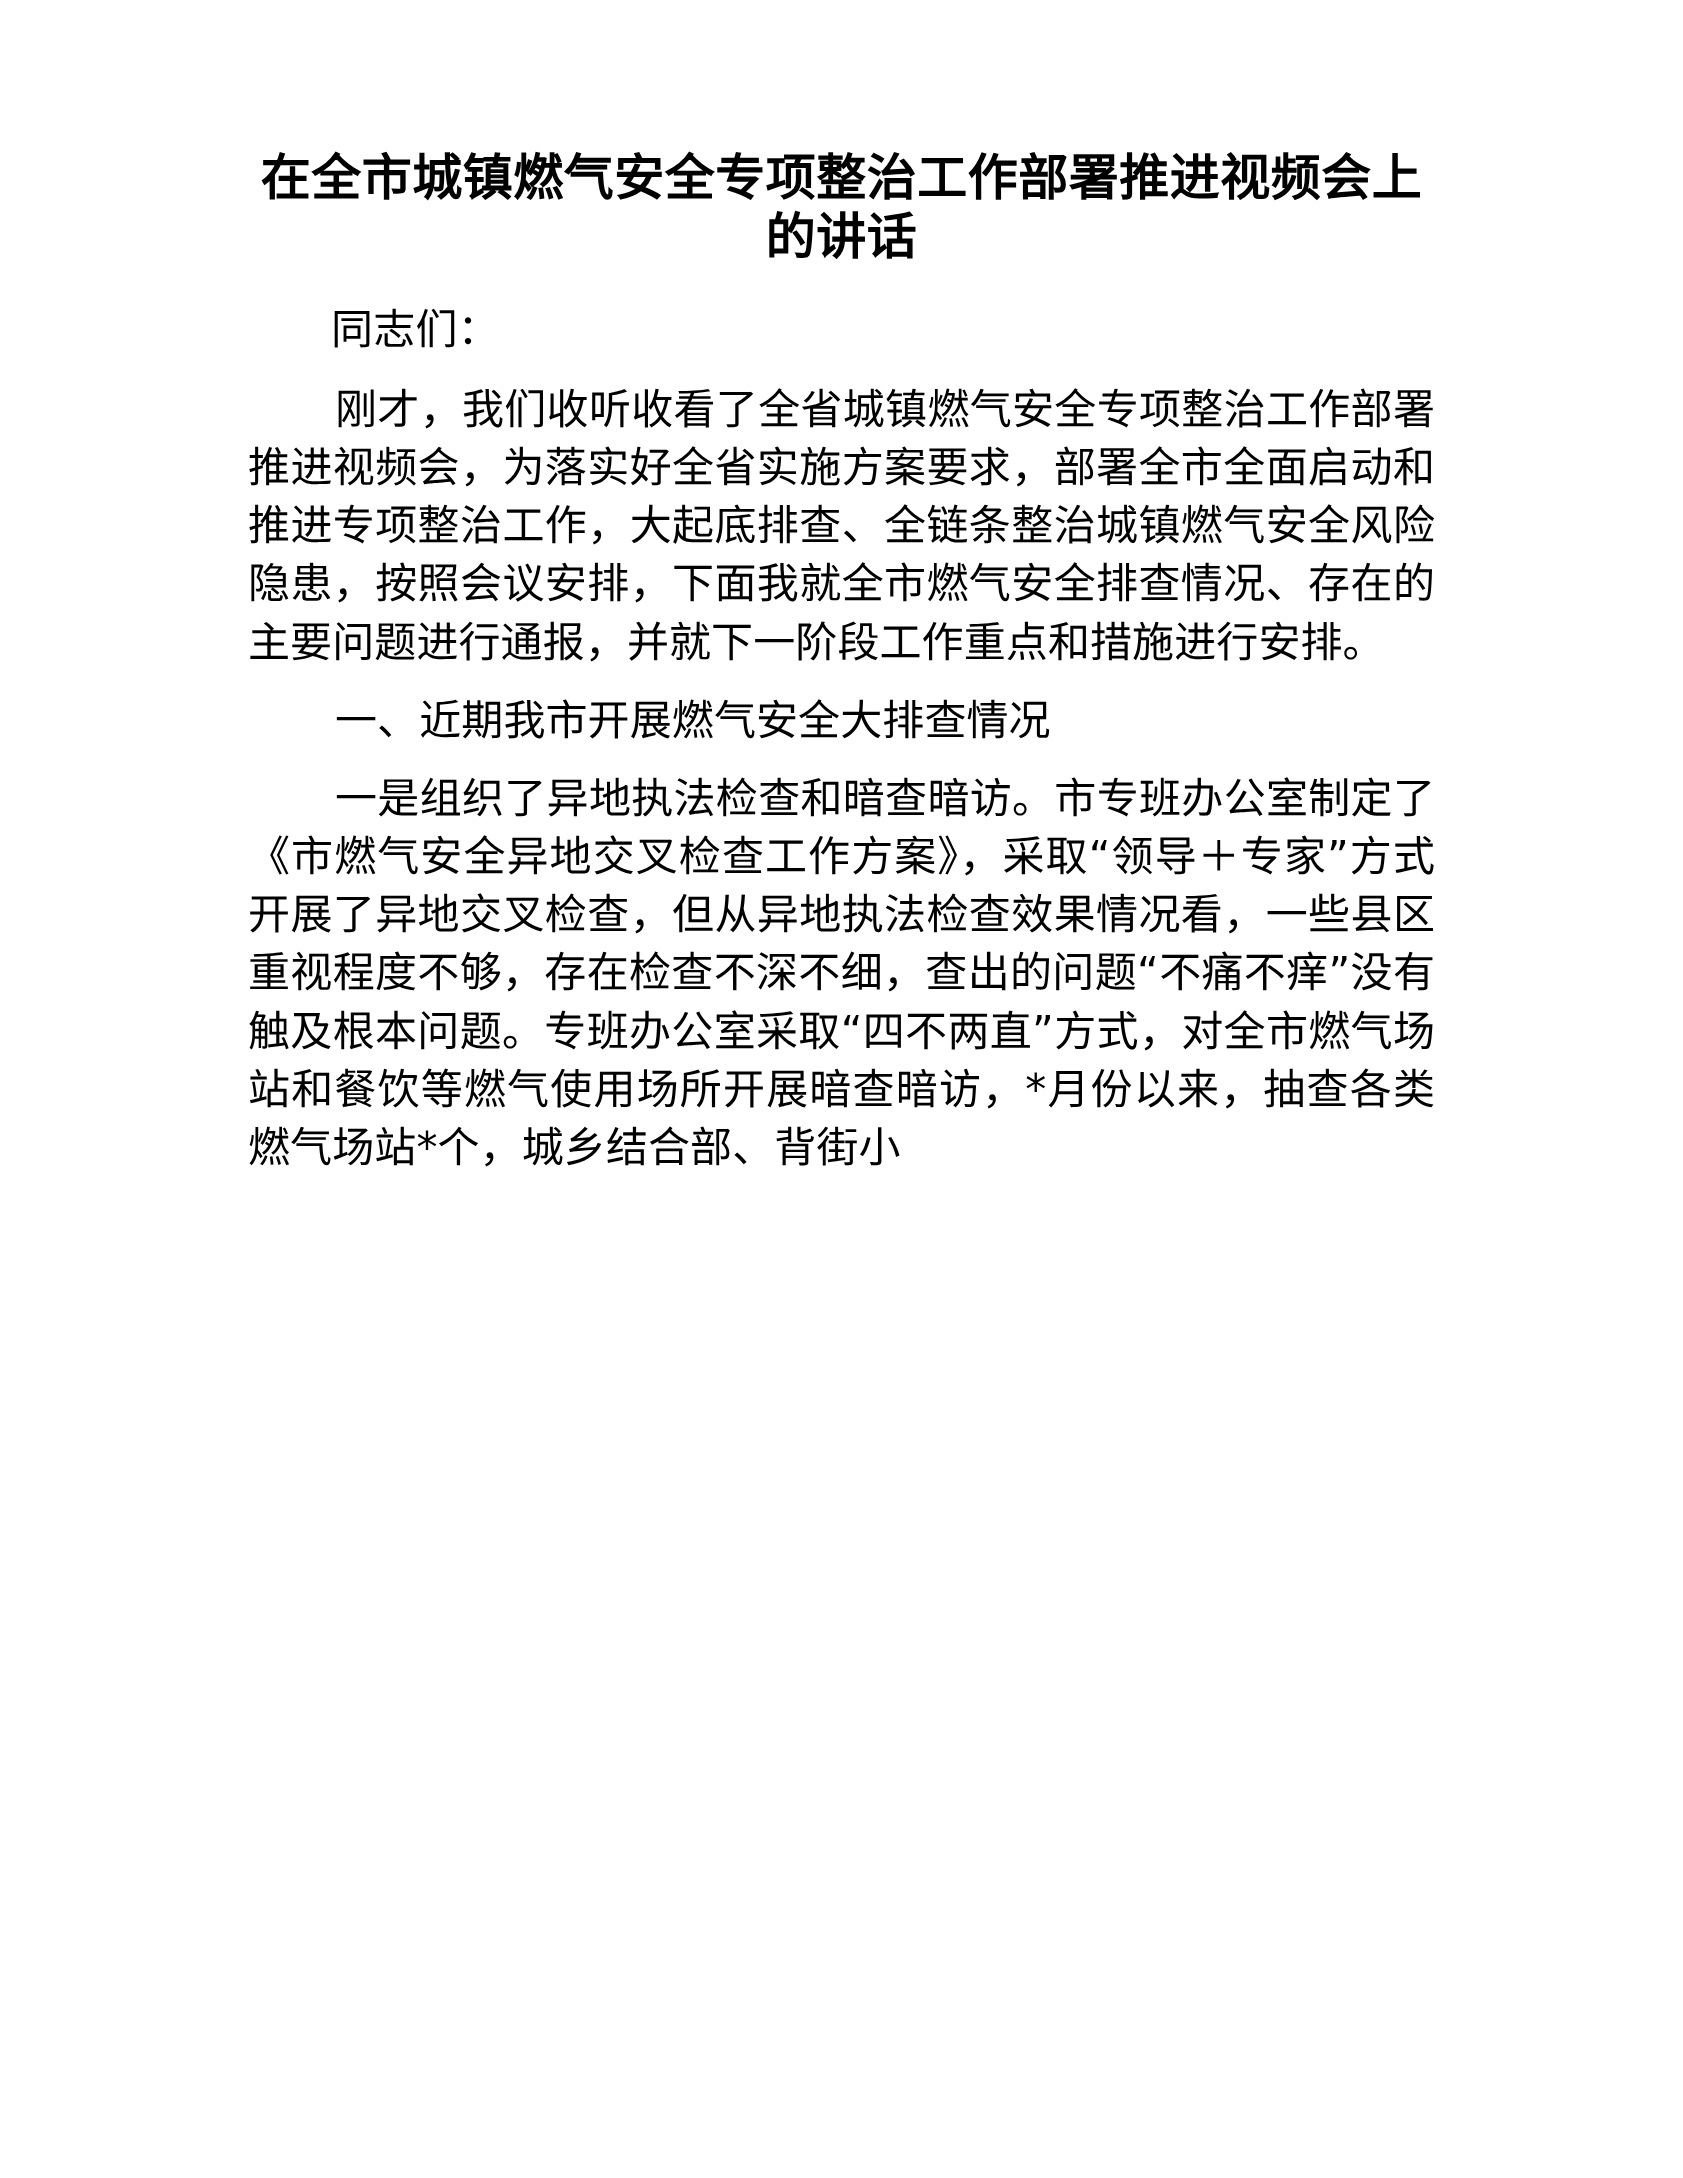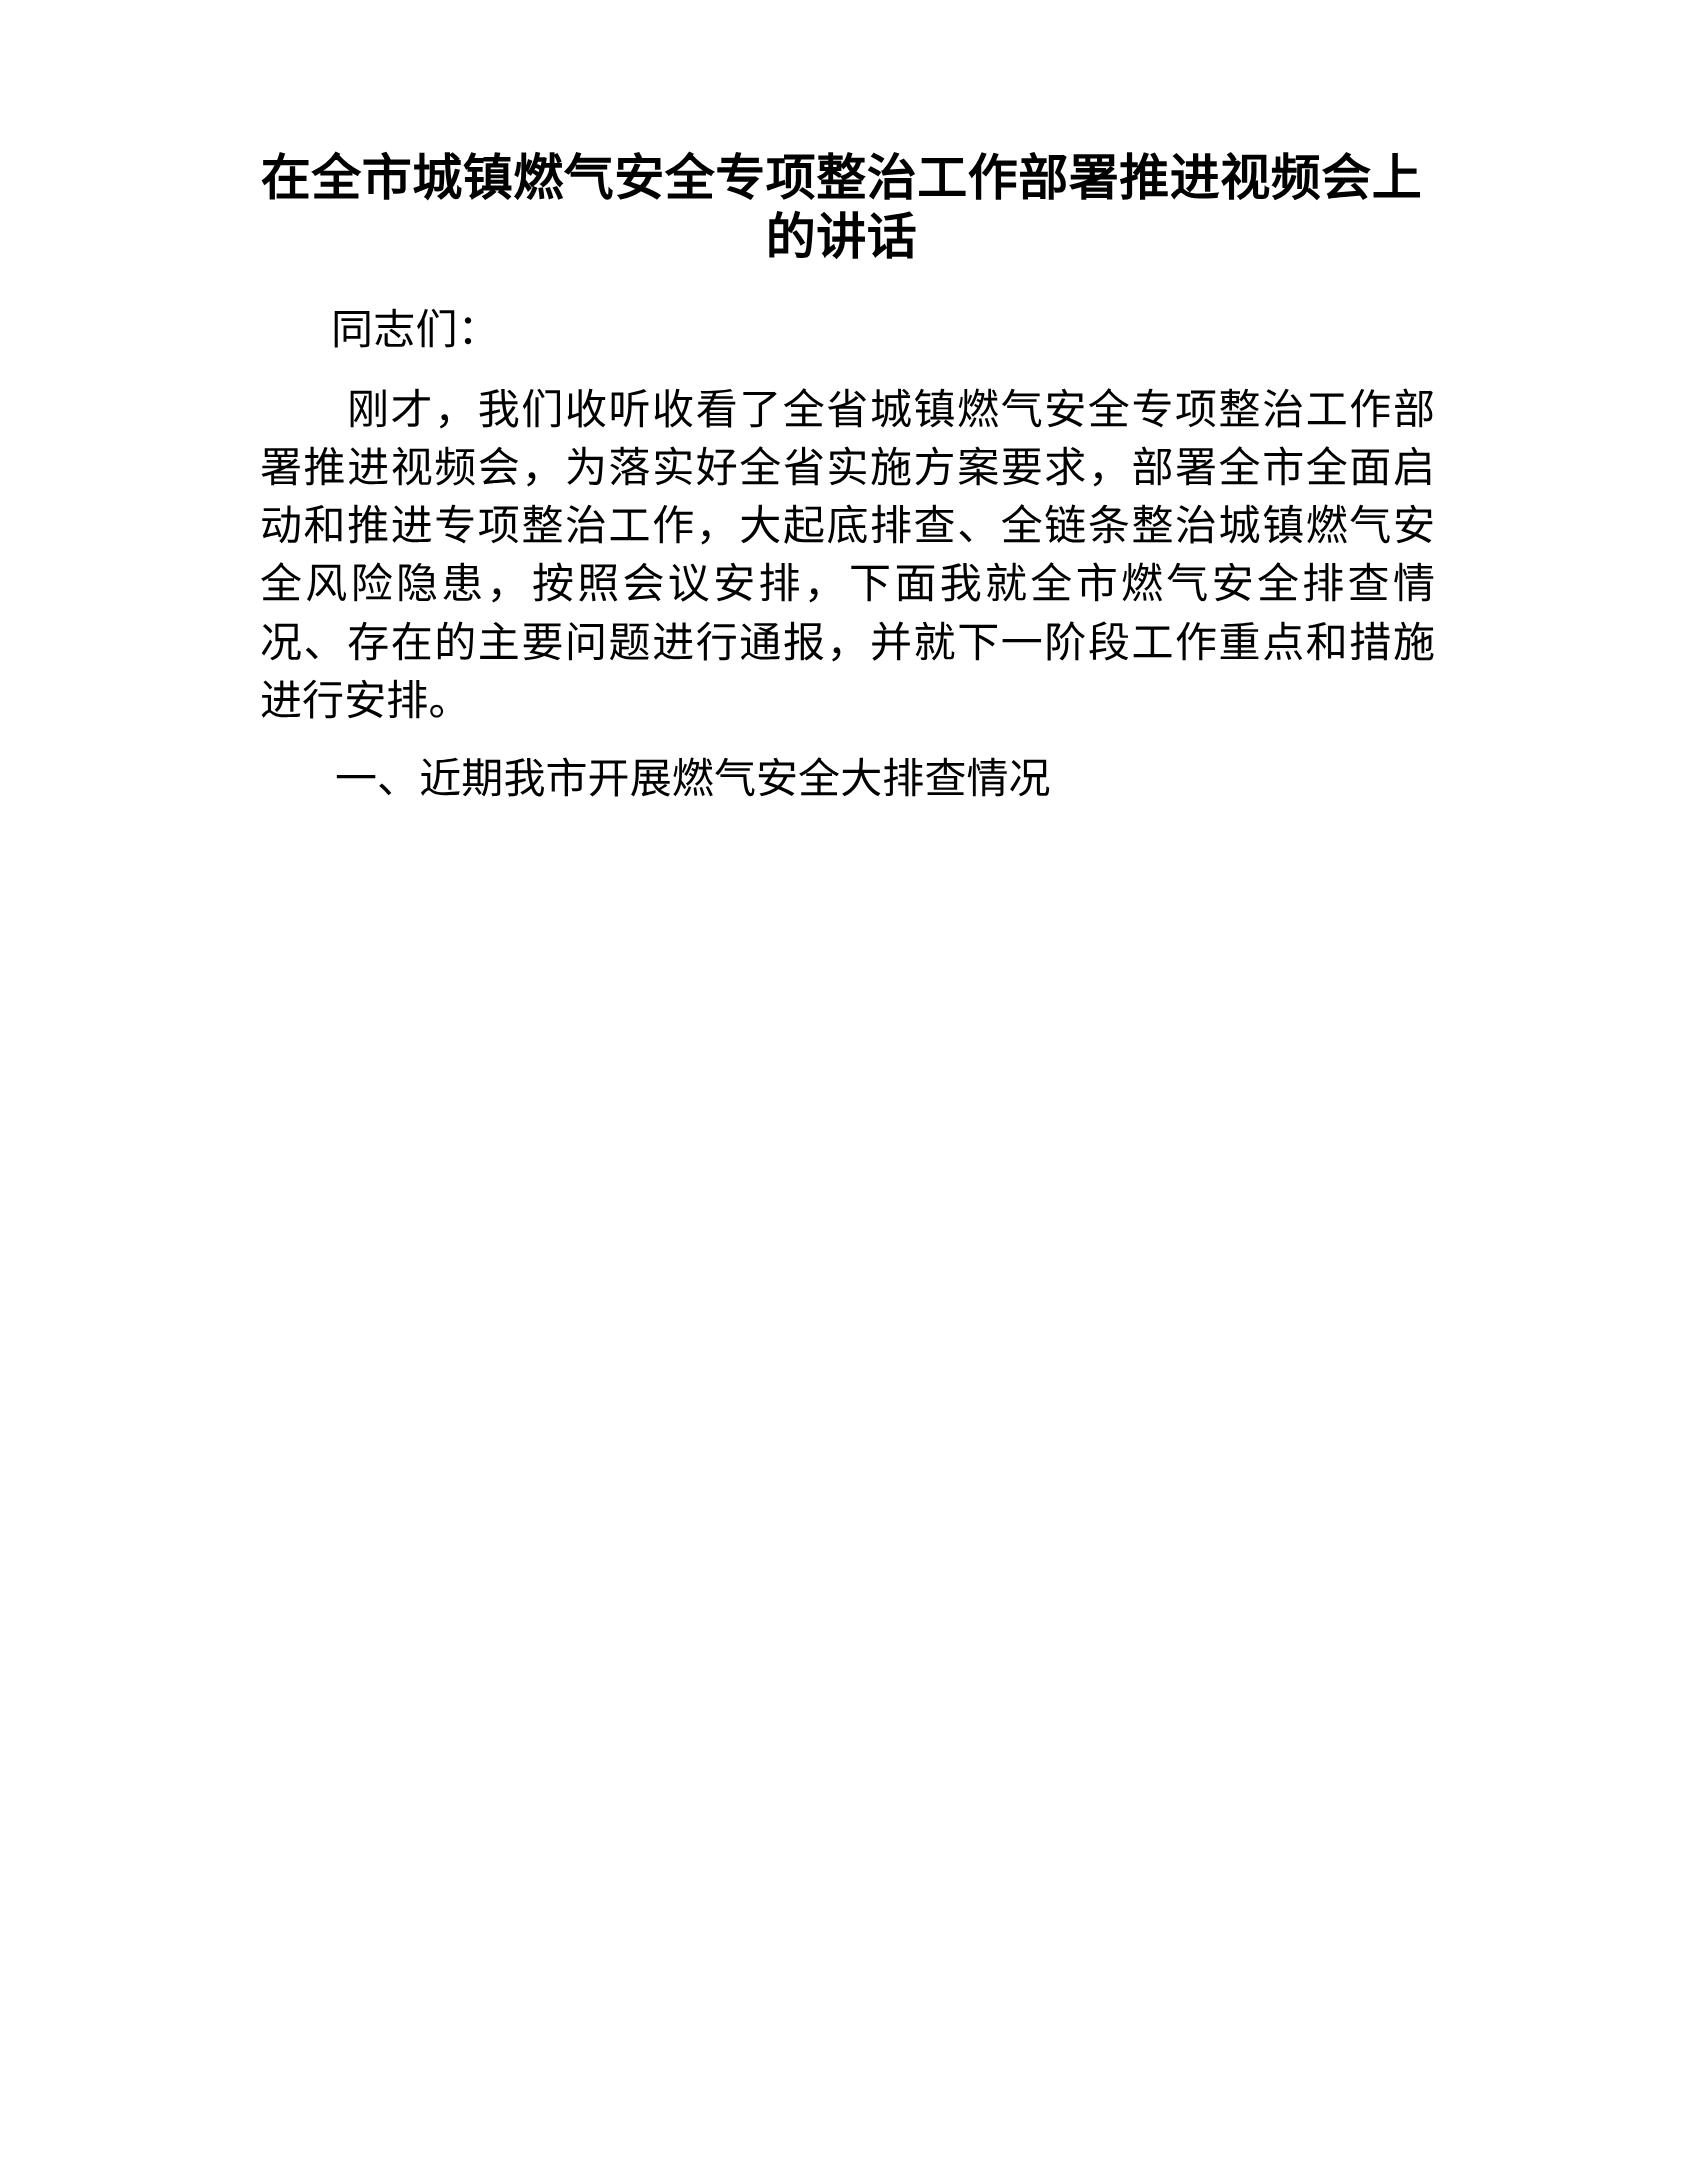--- a/index.html
+++ b/index.html
@@ -32,21 +32,21 @@
   .salutation {
     font-size: 42px;
     line-height: 1.38;
     margin: 0 0 22px 0;
     text-indent: 83px;
     letter-spacing: 0.2px;
   }
   .para {
     font-size: 42px;
     line-height: 1.385;
-    margin: 0 0 20px 12px;
+    margin: 0 0 20px 0;
     text-indent: 87px;
     text-align: justify;
     text-justify: inter-ideograph;
     letter-spacing: 0.1px;
     word-break: break-all;
   }
   .section-heading {
     font-size: 42px;
     line-height: 1.385;
     margin: 15px 0 20px 0;
@@ -64,15 +64,16 @@
 
   <h1 class="doc-title">在全市城镇燃气安全专项整治工作部署推进视频会上的讲话</h1>
 
   <p class="salutation">同志们：</p>
 
   <p class="para">刚才，我们收听收看了全省城镇燃气安全专项整治工作部署推进视频会，为落实好全省实施方案要求，部署全市全面启动和推进专项整治工作，大起底排查、全链条整治城镇燃气安全风险隐患，按照会议安排，下面我就全市燃气安全排查情况、存在的主要问题进行通报，并就下一阶段工作重点和措施进行安排。</p>
 
   <p class="section-heading">一、近期我市开展燃气安全大排查情况</p>
 
 
+  <p class="para">一是组织了异地执法检查和暗查暗访。市专班办公室制定了《市燃气安全异地交叉检查工作方案》，采取“领导＋专家”方式开展了异地交叉检查，但从异地执法检查效果情况看，一些县区重视程度不够，存在检查不深不细，查出的问题“不痛不痒”没有触及根本问题。专班办公室采取“四不两直”方式，对全市燃气场站和餐饮等燃气使用场所开展暗查暗访，*月份以来，抽查各类燃气场站*个，城乡结合部、背街小</p>
 
 </div>
 
 
 </body></html>

